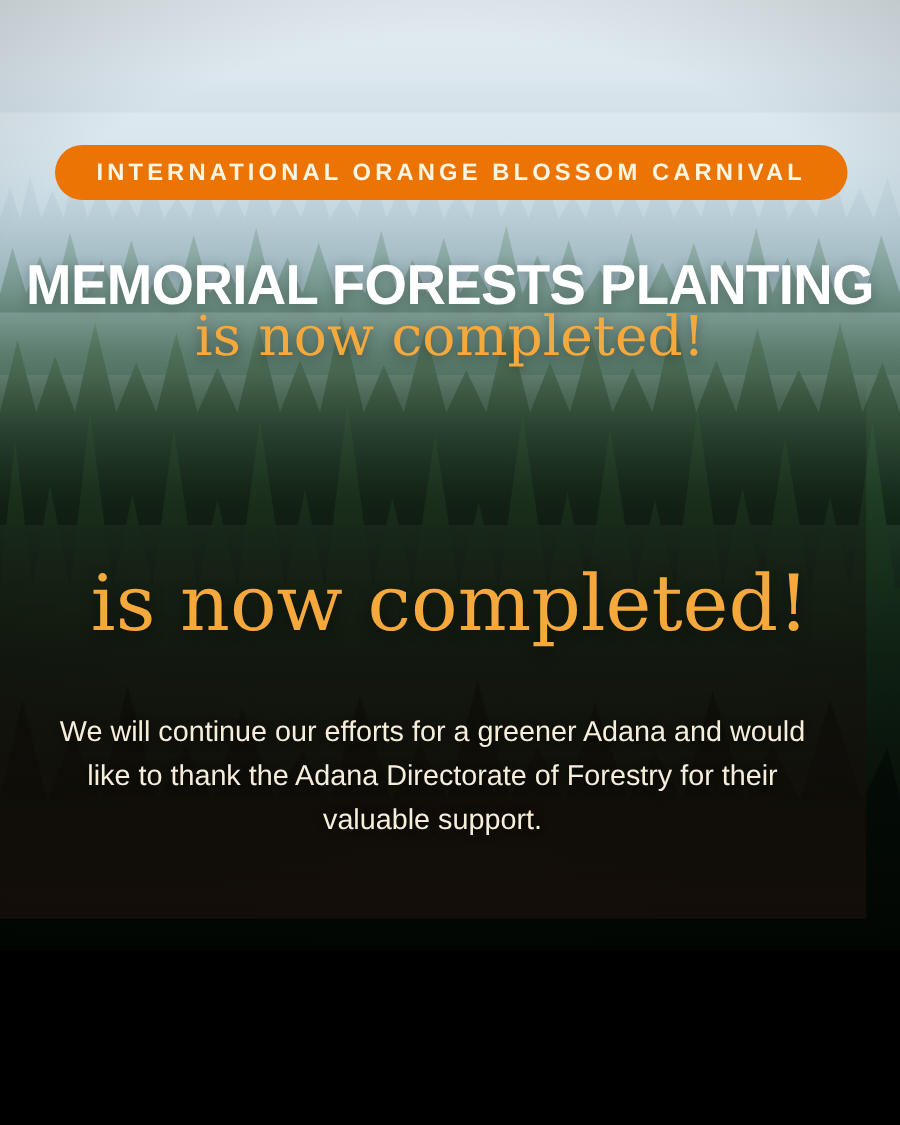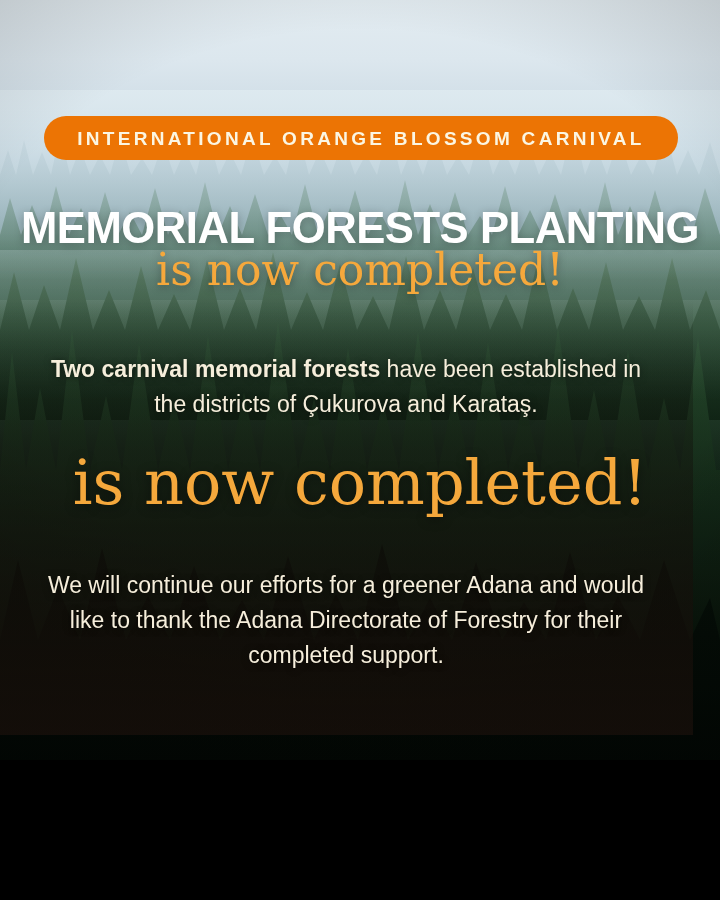--- a/index.html
+++ b/index.html
@@ -275,22 +275,19 @@
   <div class="content">
 
     <div class="badge">
       <span class="badge-label">INTERNATIONAL ORANGE BLOSSOM CARNIVAL</span>
     </div>
 
     <div class="headline">MEMORIAL FORESTS PLANTING</div>
 
     <div class="script script-sub">is now completed!</div>
 
-    <div class="body-copy upper">
-      <b>Two carnival memorial forests</b><span> have been established in the districts of Çukurova and Karataş.</span>
-    </div>
 
     <div class="script script-big">is now completed!</div>
 
-    <div class="body-copy lower">We will continue our efforts for a greener Adana and would like to thank the Adana Directorate of Forestry for their completed support.</div>
+    <div class="body-copy lower">We will continue our efforts for a greener Adana and would like to thank the Adana Directorate of Forestry for their valuable support.</div>
 
   </div>
 </div>
 
 </body></html>

